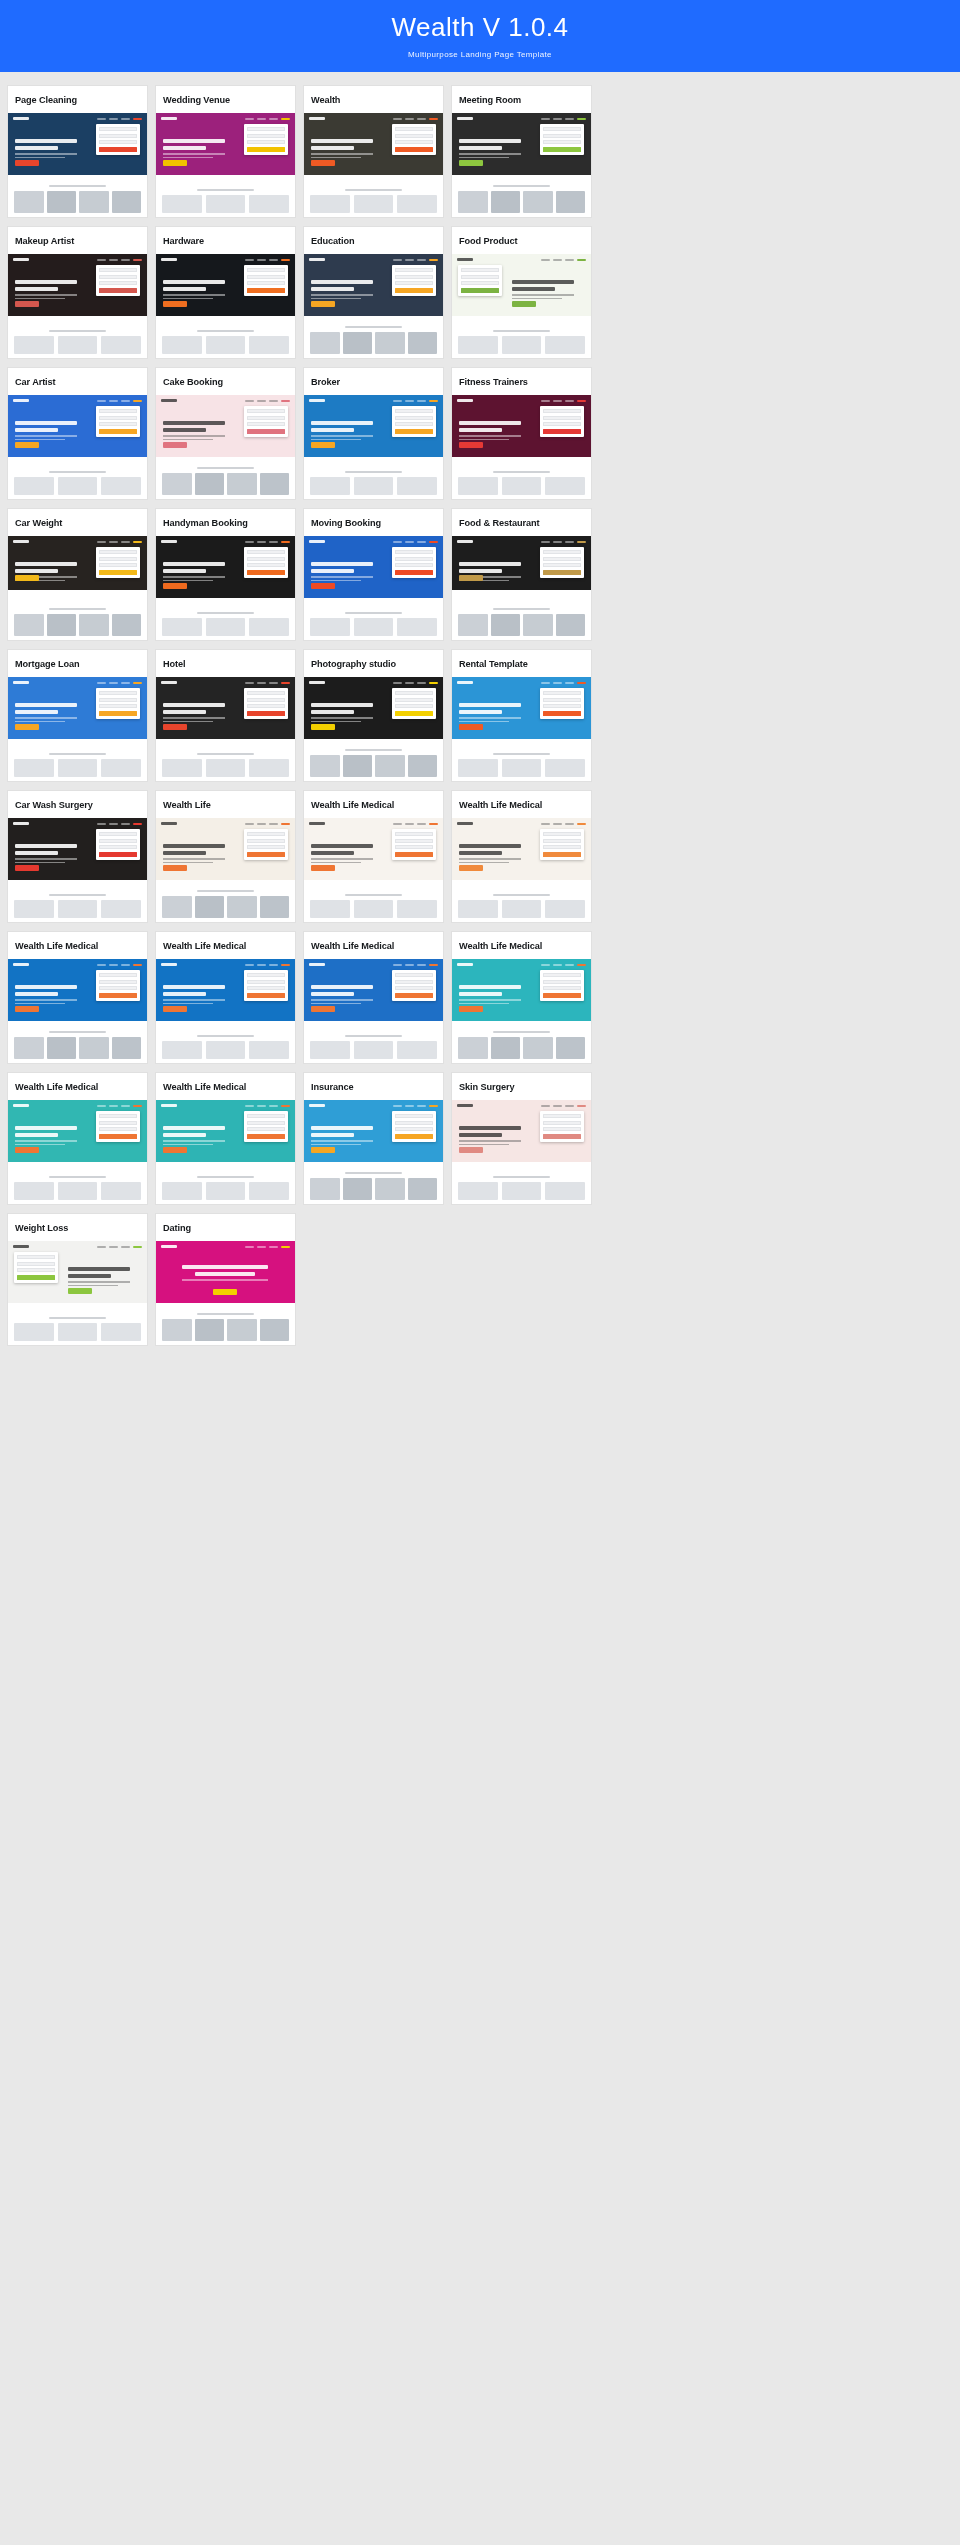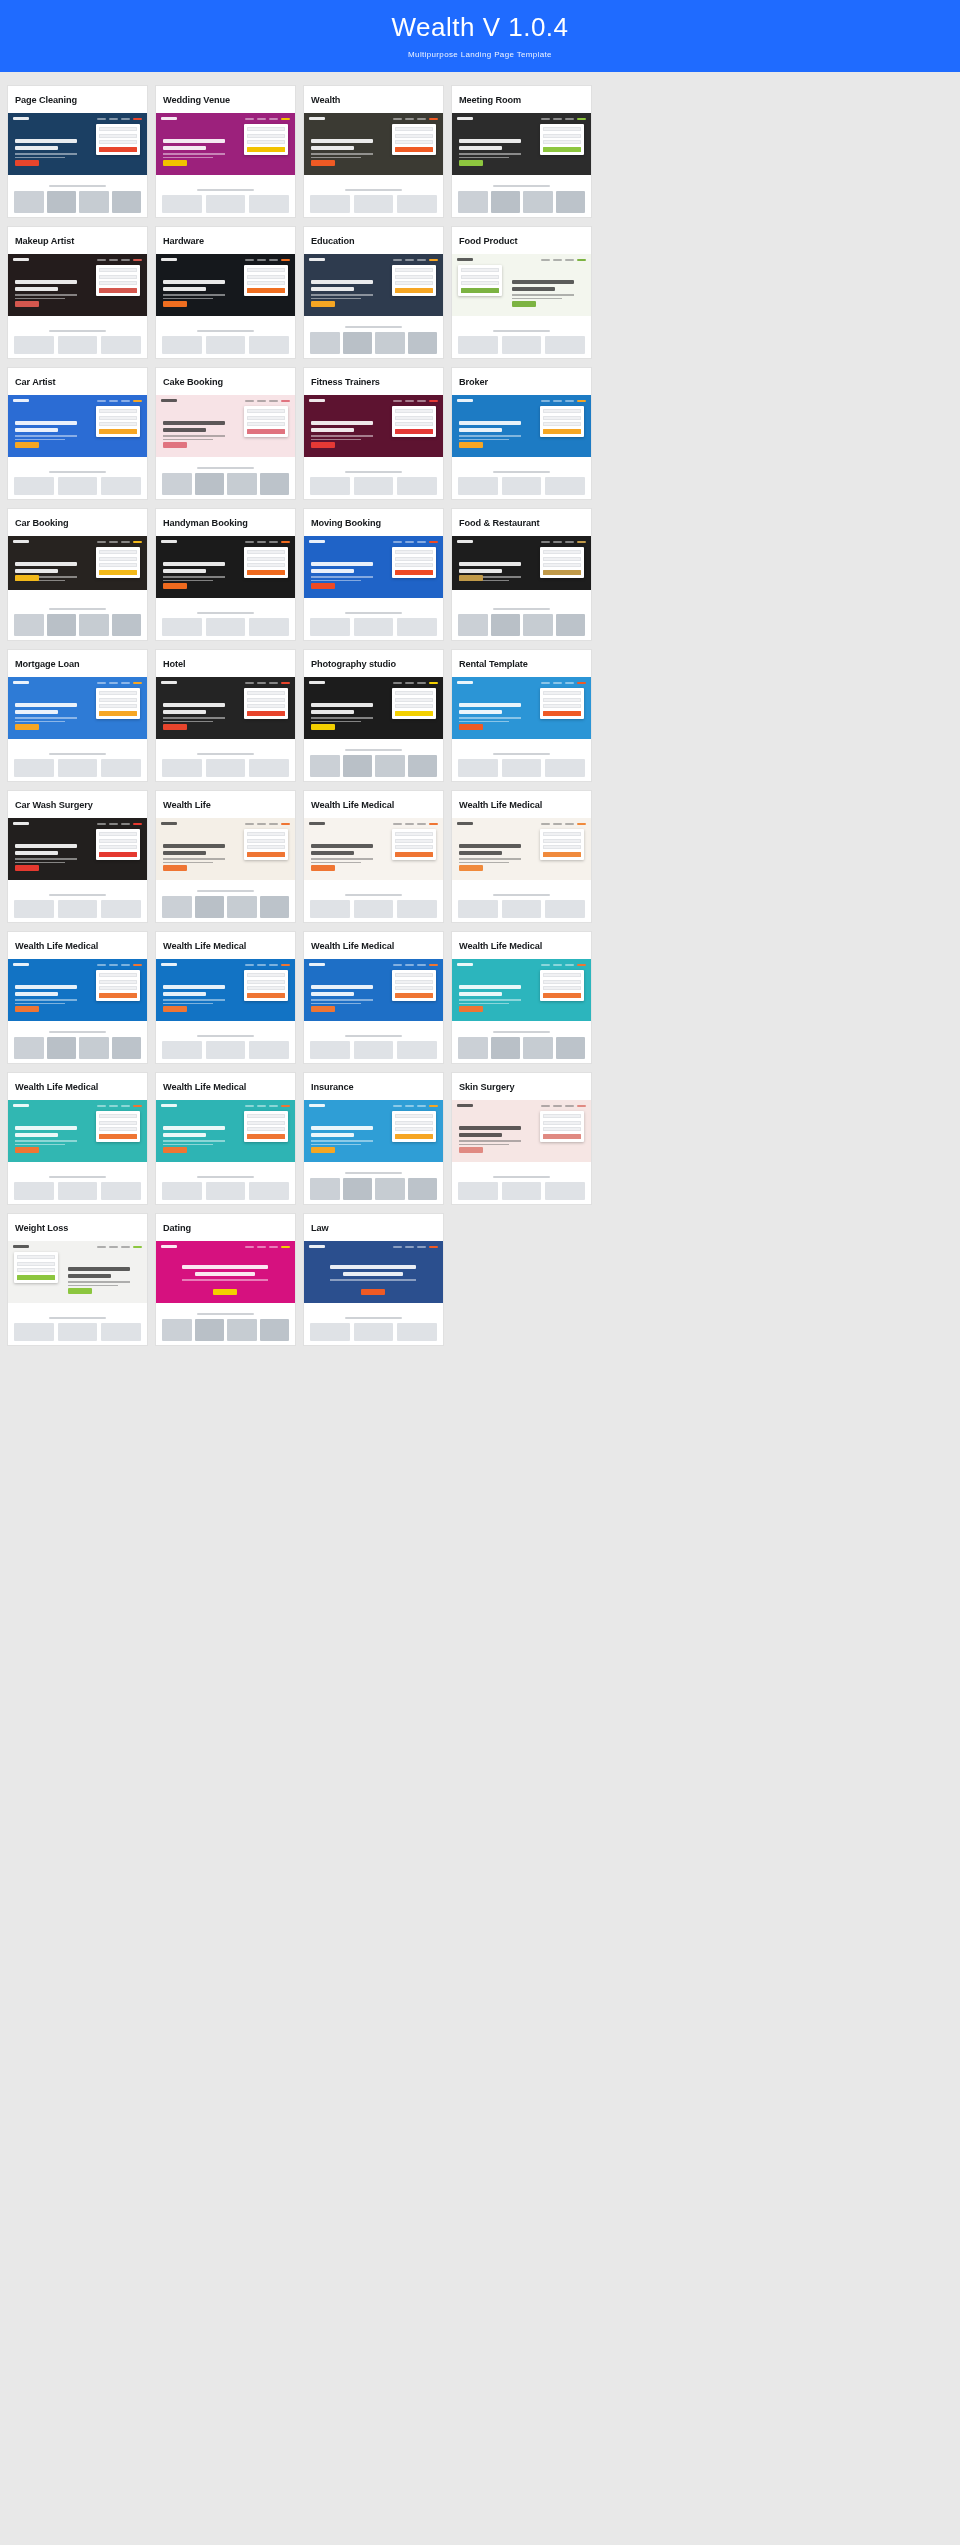--- a/index.html
+++ b/index.html
@@ -538,20 +538,57 @@
           <div class="t-strip">
             <div style="background:#cbd0d6"></div>
             <div style="background:#b9c0c7"></div>
             <div style="background:#c6ccd2"></div>
             <div style="background:#bcc3ca"></div>
           </div>
         </div>
       </a>
     </div>
     <div class="card">
+      <div class="card-title">Broker</div>
+      <a class="thumb" href="#">
+        <div class="t-hero" style="height:62px;background:#1d7bc4;">
+          <div class="t-nav">
+            <span class="t-logo" style="background:rgba(255,255,255,.9);"></span>
+            <span class="t-menu">
+              <i style="background:rgba(255,255,255,.45)"></i>
+              <i style="background:rgba(255,255,255,.45)"></i>
+              <i style="background:rgba(255,255,255,.45)"></i>
+              <i style="background:#f6a623"></i>
+            </span>
+          </div>
+          <div class="t-headline">
+            <b style="background:rgba(255,255,255,.9)"></b>
+            <b class="short" style="background:rgba(255,255,255,.9)"></b>
+            <s style="background:rgba(255,255,255,.45)"></s>
+            <s style="width:80%;background:rgba(255,255,255,.45)"></s>
+          </div>
+          <span class="t-btn" style="background:#f6a623;"></span>
+          <div class="t-form">
+            <i></i>
+            <i></i>
+            <i></i>
+            <u style="background:#f6a623;"></u>
+          </div>
+        </div>
+        <div class="t-body">
+          <div class="ct"></div>
+          <div class="t-cols">
+            <div></div>
+            <div></div>
+            <div></div>
+          </div>
+        </div>
+      </a>
+    </div>
+    <div class="card">
       <div class="card-title">Fitness Trainers</div>
       <a class="thumb" href="#">
         <div class="t-hero" style="height:62px;background:#5d1330;">
           <div class="t-nav">
             <span class="t-logo" style="background:rgba(255,255,255,.9);"></span>
             <span class="t-menu">
               <i style="background:rgba(255,255,255,.45)"></i>
               <i style="background:rgba(255,255,255,.45)"></i>
               <i style="background:rgba(255,255,255,.45)"></i>
               <i style="background:#e53935"></i>
@@ -575,58 +612,21 @@
           <div class="ct"></div>
           <div class="t-cols">
             <div></div>
             <div></div>
             <div></div>
           </div>
         </div>
       </a>
     </div>
     <div class="card">
-      <div class="card-title">Broker</div>
-      <a class="thumb" href="#">
-        <div class="t-hero" style="height:62px;background:#1d7bc4;">
-          <div class="t-nav">
-            <span class="t-logo" style="background:rgba(255,255,255,.9);"></span>
-            <span class="t-menu">
-              <i style="background:rgba(255,255,255,.45)"></i>
-              <i style="background:rgba(255,255,255,.45)"></i>
-              <i style="background:rgba(255,255,255,.45)"></i>
-              <i style="background:#f6a623"></i>
-            </span>
-          </div>
-          <div class="t-headline">
-            <b style="background:rgba(255,255,255,.9)"></b>
-            <b class="short" style="background:rgba(255,255,255,.9)"></b>
-            <s style="background:rgba(255,255,255,.45)"></s>
-            <s style="width:80%;background:rgba(255,255,255,.45)"></s>
-          </div>
-          <span class="t-btn" style="background:#f6a623;"></span>
-          <div class="t-form">
-            <i></i>
-            <i></i>
-            <i></i>
-            <u style="background:#f6a623;"></u>
-          </div>
-        </div>
-        <div class="t-body">
-          <div class="ct"></div>
-          <div class="t-cols">
-            <div></div>
-            <div></div>
-            <div></div>
-          </div>
-        </div>
-      </a>
-    </div>
-    <div class="card">
-      <div class="card-title">Car Booking</div>
+      <div class="card-title">Car Weight</div>
       <a class="thumb" href="#">
         <div class="t-hero" style="height:54px;background:#272320;">
           <div class="t-nav">
             <span class="t-logo" style="background:rgba(255,255,255,.9);"></span>
             <span class="t-menu">
               <i style="background:rgba(255,255,255,.45)"></i>
               <i style="background:rgba(255,255,255,.45)"></i>
               <i style="background:rgba(255,255,255,.45)"></i>
               <i style="background:#f3b919"></i>
             </span>
@@ -1426,43 +1426,13 @@
           <div class="ct"></div>
           <div class="t-strip">
             <div style="background:#cbd0d6"></div>
             <div style="background:#b9c0c7"></div>
             <div style="background:#c6ccd2"></div>
             <div style="background:#bcc3ca"></div>
           </div>
         </div>
       </a>
     </div>
-    <div class="card">
-      <div class="card-title">Law</div>
-      <a class="thumb" href="#">
-        <div class="t-hero" style="height:62px;background:#2b4f8e;">
-          <div class="t-nav">
-            <span class="t-logo" style="background:rgba(255,255,255,.9);"></span>
-            <span class="t-menu">
-              <i style="background:rgba(255,255,255,.45)"></i>
-              <i style="background:rgba(255,255,255,.45)"></i>
-              <i style="background:rgba(255,255,255,.45)"></i>
-              <i style="background:#ef5a24"></i>
-            </span>
-          </div>
-          <div class="t-headline" style="left:26px;top:24px;width:86px;text-align:center;">
-            <b style="background:rgba(255,255,255,.9)"></b>
-            <b class="short" style="background:rgba(255,255,255,.9);margin:0 auto 3px auto"></b>
-            <s style="background:rgba(255,255,255,.45)"></s>
-          </div>
-          <span class="t-btn" style="left:57px;bottom:8px;background:#ef5a24;"></span>
-        </div>
-        <div class="t-body">
-          <div class="ct"></div>
-          <div class="t-cols">
-            <div></div>
-            <div></div>
-            <div></div>
-          </div>
-        </div>
-      </a>
-    </div>
   </main>
 
 </body></html>

